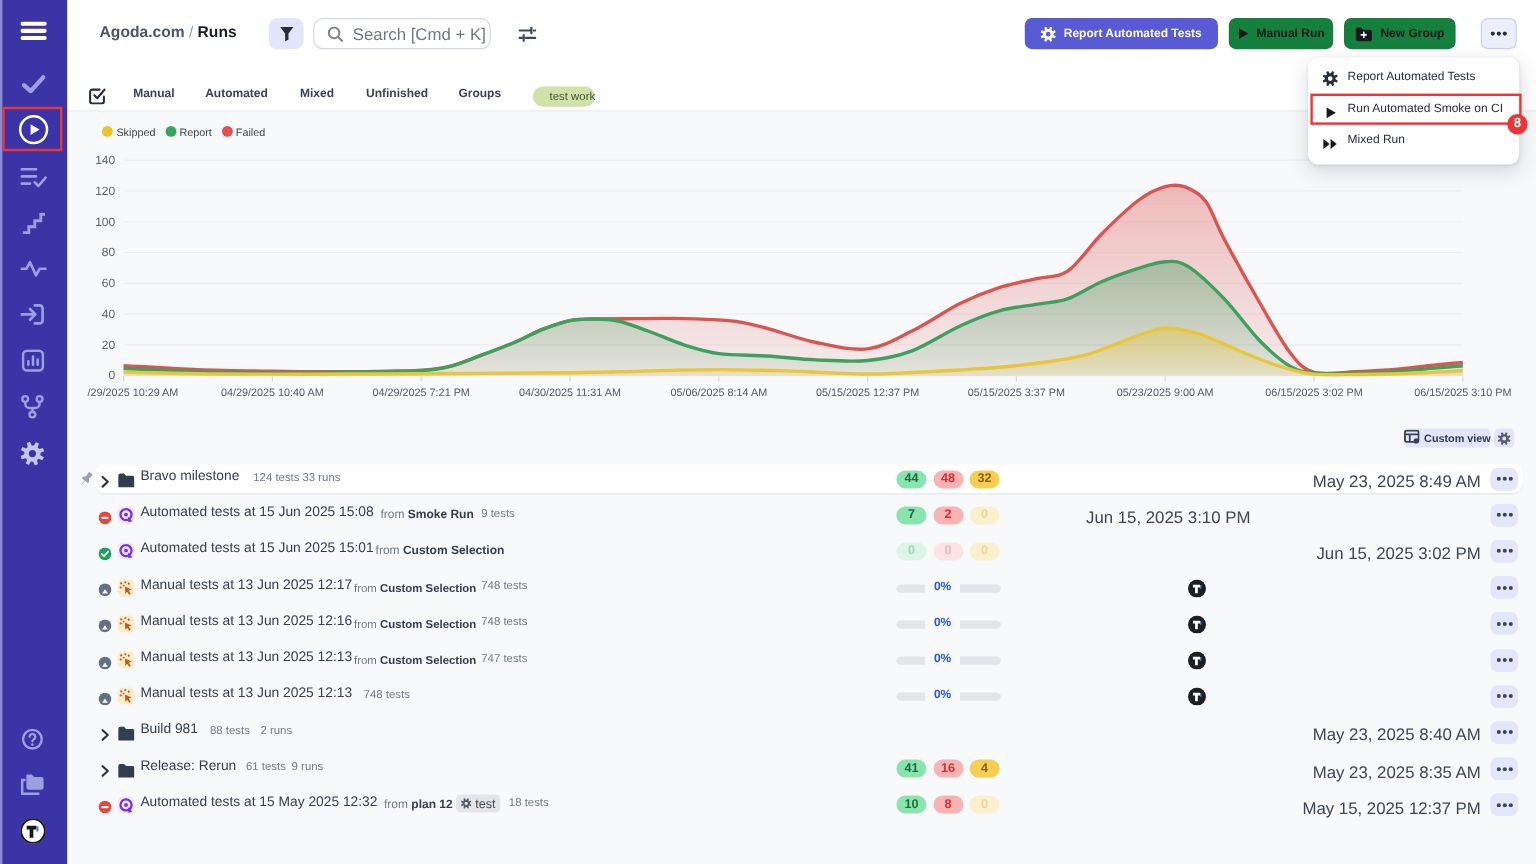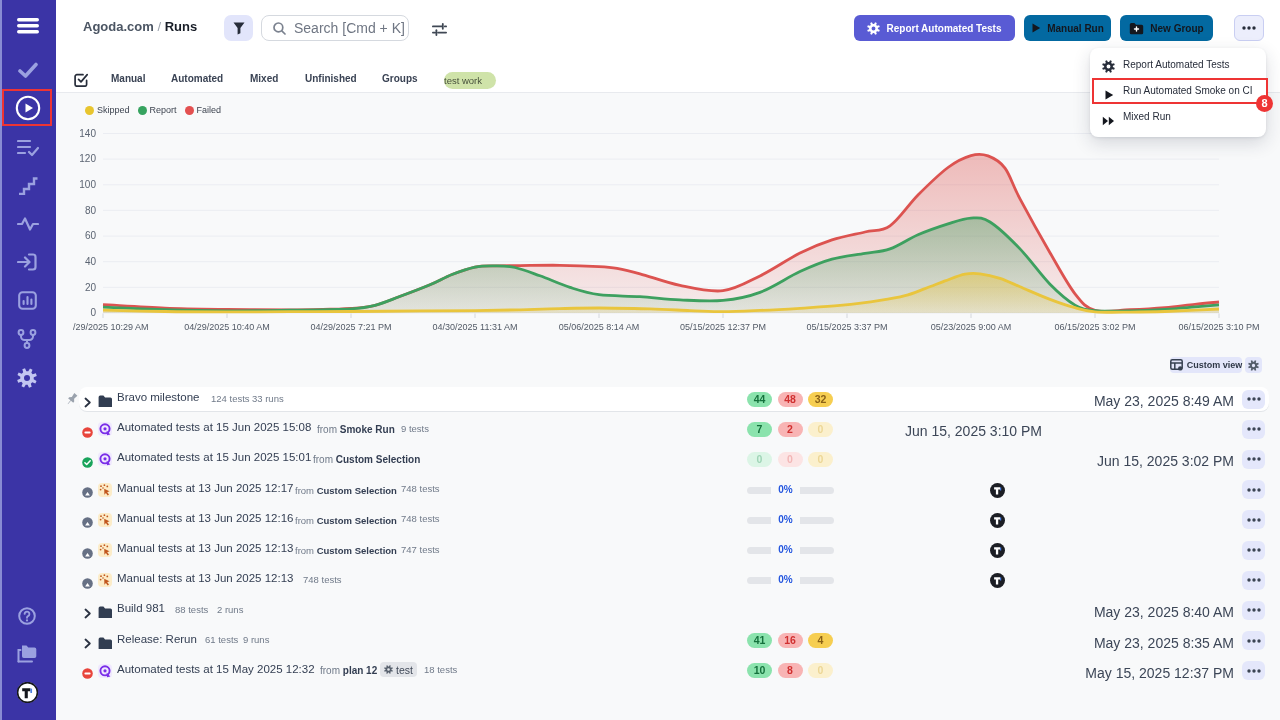--- a/index.html
+++ b/index.html
@@ -1,18 +1,18 @@
 <!DOCTYPE html>
 <html><head><meta charset="utf-8"><title>Runs</title>
 <style>
 *{margin:0;padding:0;box-sizing:border-box}
 html,body{width:1280px;height:720px;overflow:hidden;font-family:"Liberation Sans",sans-serif;background:#f8f9fa}
 .abs{position:absolute}
 .btn{position:absolute;display:flex;align-items:center;justify-content:center;gap:6px;border-radius:6px;font-size:10px;font-weight:700;color:#14171e;white-space:nowrap}
-.lavbtn{background:#0369a1}
+.lavbtn{background:#15803d}
 .rowtitle{font-size:11.5px;color:#333e52;font-weight:400;white-space:nowrap}
 .muted{font-size:9.5px;color:#707a89;white-space:nowrap}
 .pill{position:absolute;width:25px;height:15px;border-radius:8px;font-size:10.5px;font-weight:700;text-align:center;line-height:15px}
 .date{position:absolute;right:46px;text-align:left;font-size:14px;color:#3c4657;white-space:nowrap}
 .dotbtn{position:absolute;width:23px;height:19px;background:#e4e7fb;border-radius:6px;display:flex;align-items:center;justify-content:center}
 </style></head>
 <body>
 
 <div class="abs" style="left:56px;top:0;width:1224px;height:93px;background:#fff;border-bottom:1px solid #e8eaee"></div>
 <div class="abs" style="left:0;top:0;width:56px;height:720px;background:#3b34a6"></div>
@@ -124,22 +124,22 @@
   </div>
 <div class="abs" style="left:74px;top:73px;width:14px;height:14px"><svg width="14" height="14" viewBox="0 0 14 14" style="">
       <path d="M12.6 7.4 V11.4 A1.8 1.8 0 0 1 10.8 13.2 H2.9 A1.8 1.8 0 0 1 1.1 11.4 V3.5 A1.8 1.8 0 0 1 2.9 1.7 H9" stroke="#272d3a" stroke-width="1.7" fill="none" stroke-linecap="round" stroke-linejoin="round"></path>
       <path d="M4.6 6.4 L7 8.9 L13.2 1.6" stroke="#272d3a" stroke-width="1.7" fill="none" stroke-linecap="round" stroke-linejoin="round"></path>
     </svg></div>
 <div class="abs" style="left:111px;top:73px;font-size:10px;font-weight:700;color:#3a4354">Manual</div>
 <div class="abs" style="left:171px;top:73px;font-size:10px;font-weight:700;color:#3a4354">Automated</div>
 <div class="abs" style="left:250px;top:73px;font-size:10px;font-weight:700;color:#3a4354">Mixed</div>
 <div class="abs" style="left:305px;top:73px;font-size:10px;font-weight:700;color:#3a4354">Unfinished</div>
 <div class="abs" style="left:382px;top:73px;font-size:10px;font-weight:700;color:#3a4354">Groups</div>
-<div class="abs" style="left:444px;top:72px;width:52px;height:17px;background:#cfe3a9;border-radius:9px;font-size:9.5px;font-weight:400;color:#47513c;text-align:left;line-height:17px">test work</div>
-<div class="abs" style="left:85px;top:105px;display:flex;align-items:flex-end;gap:3px;font-size:9px;color:#3d4450">
+<div class="abs" style="left:444px;top:72px;width:52px;height:17px;background:#cfe3a9;border-radius:9px;font-size:9.5px;font-weight:400;color:#47513c;text-align:right;line-height:17px">test work</div>
+<div class="abs" style="left:85px;top:105px;display:flex;align-items:flex-start;gap:3px;font-size:9px;color:#3d4450">
     <span style="width:9px;height:9px;border-radius:50%;background:#e8c52e"></span>
     <span>Skipped</span>
     <span style="width:9px;height:9px;border-radius:50%;background:#36a35f;margin-left:5px"></span>
     <span>Report</span>
     <span style="width:9px;height:9px;border-radius:50%;background:#e35050;margin-left:5px"></span>
     <span>Failed</span>
   </div>
 <svg width="1208" height="250" viewBox="72 95 1208 250" style="position:absolute;left:72px;top:95px;overflow:hidden">
 <defs>
 <linearGradient id="gr" x1="0" y1="133" x2="0" y2="313" gradientUnits="userSpaceOnUse">

